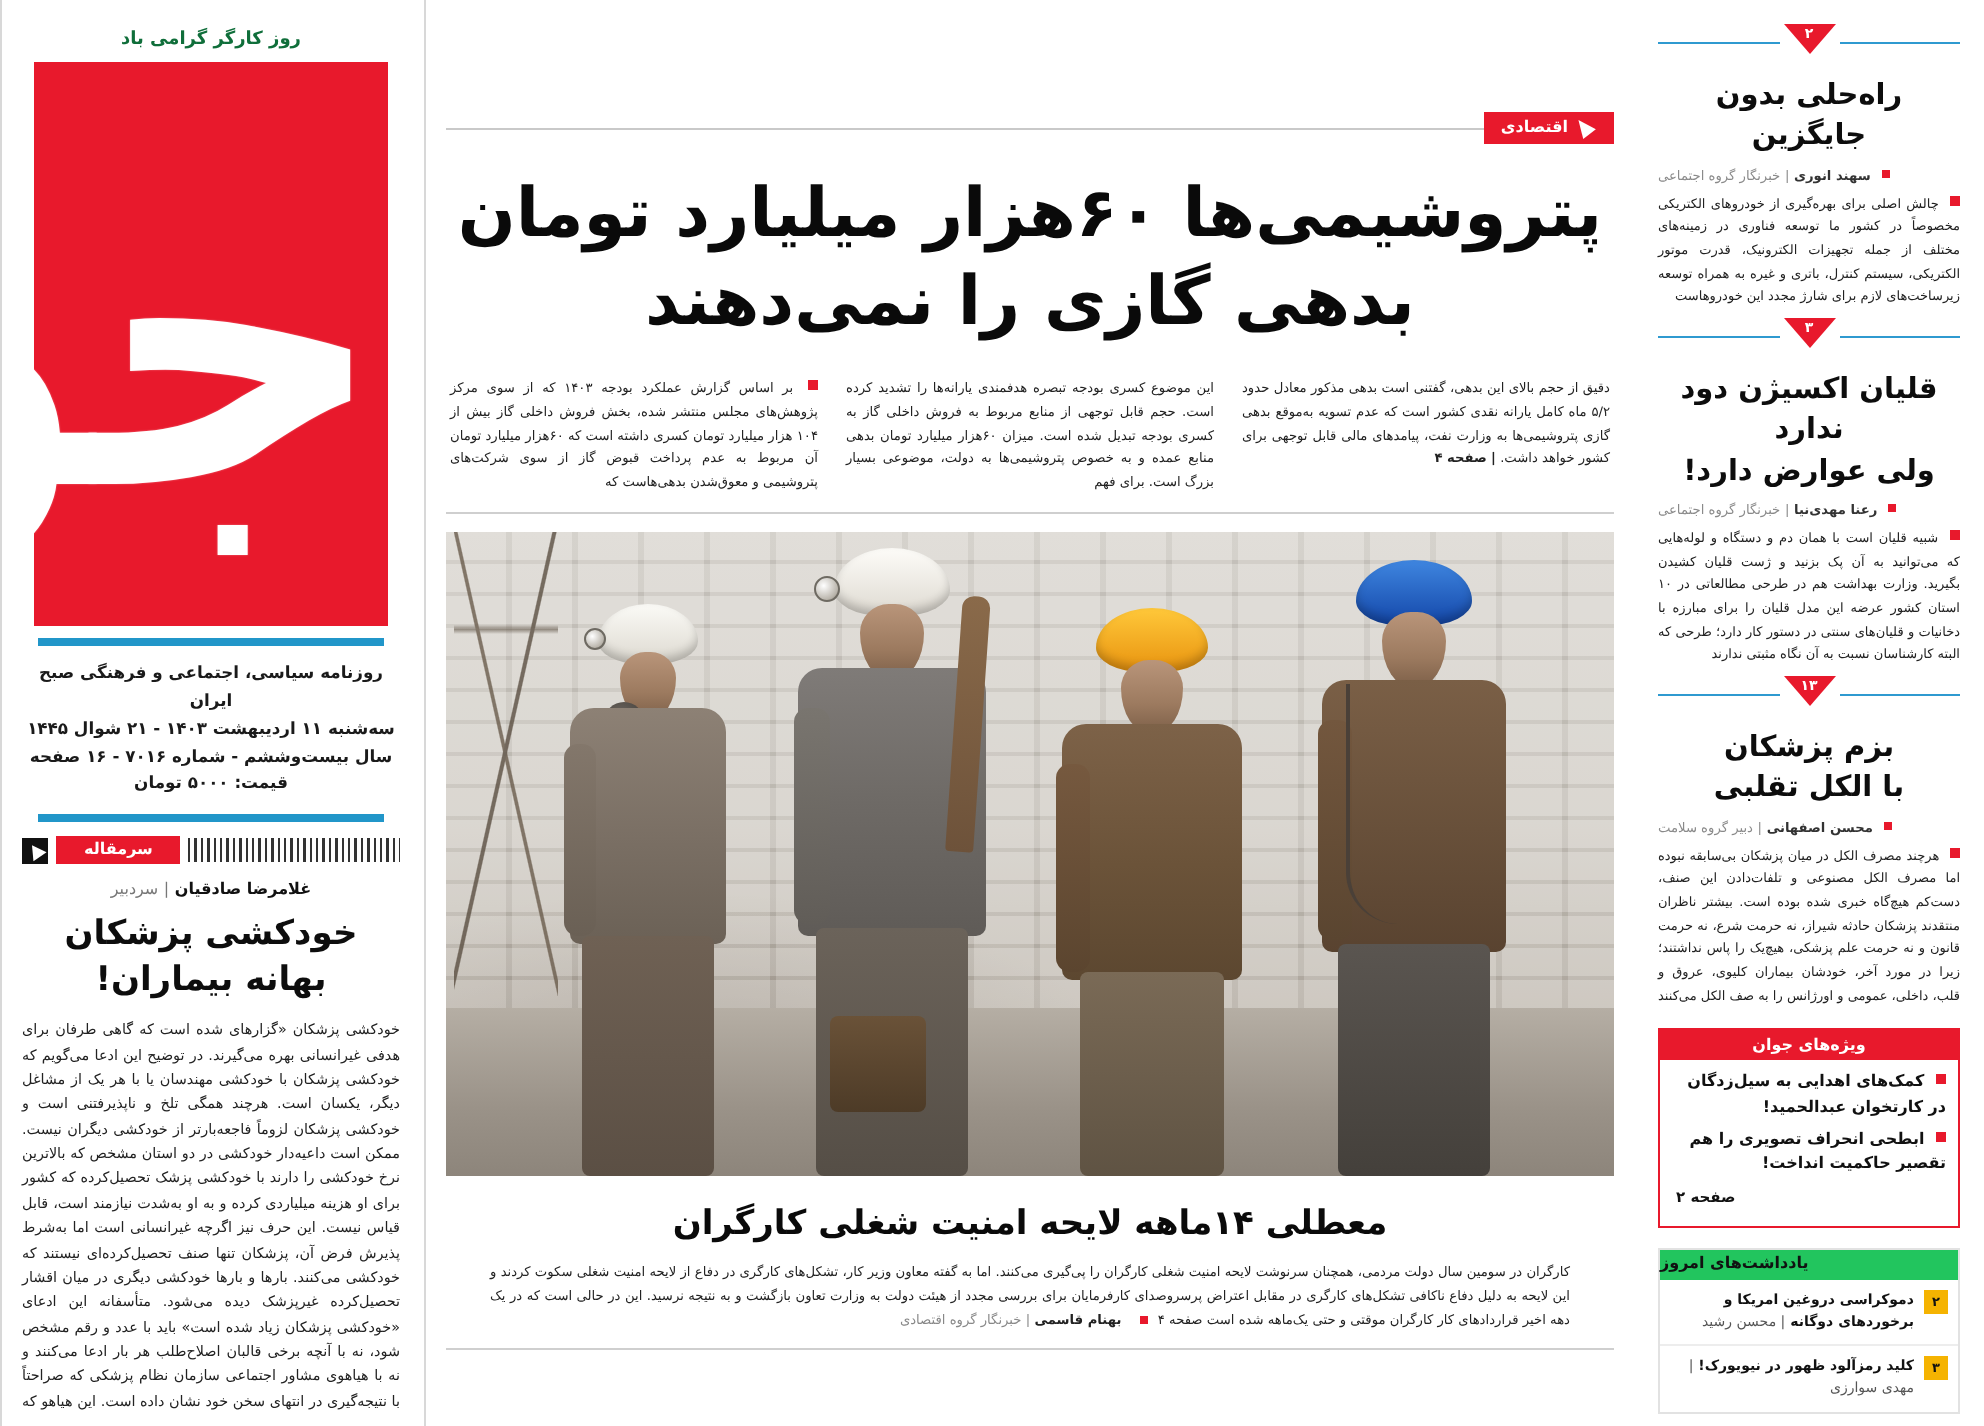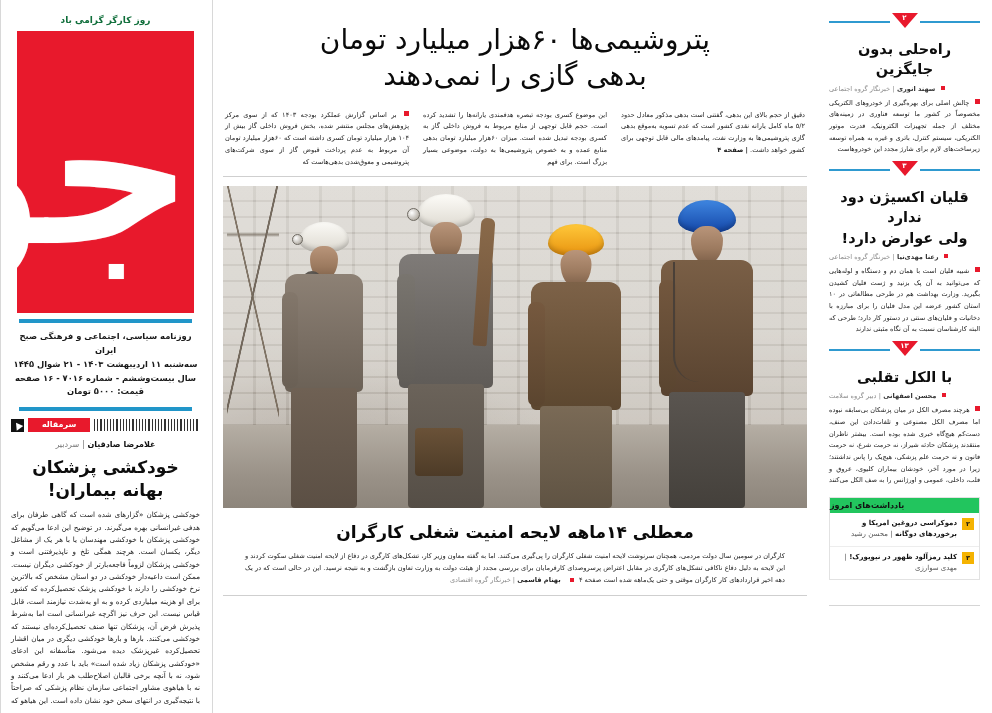--- a/index.html
+++ b/index.html
@@ -173,22 +173,22 @@
     border-bottom: 9px solid #fff;
     transform: rotate(-38deg);
   }
   .kicker-line {
     flex: 1;
     height: 1px;
     background: #c9c9c9;
   }
   .main-head {
     text-align: center;
-    font-size: 28px;
-    font-weight: normal;
+    font-size: 34px;
+    font-weight: bold;
     line-height: 1.28;
     color: #0a0a0a;
     letter-spacing: -1px;
     padding: 14px 4px 12px;
   }
   .lead-cols {
     display: flex;
     flex-direction: row;
     gap: 14px;
     padding: 4px 2px 8px;
@@ -495,20 +495,27 @@
     <div class="edit-title">
       <div>خودکشی پزشکان</div>
       <div>بهانه بیماران!</div>
     </div>
 
     <div class="edit-body">خودکشی پزشکان «گزارهای شده است که گاهی طرفان برای هدفی غیرانسانی بهره می‌گیرند. در توضیح این ادعا می‌گویم که خودکشی پزشکان با خودکشی مهندسان یا با هر یک از مشاغل دیگر، یکسان است. هرچند همگی تلخ و ناپذیرفتنی است و خودکشی پزشکان لزوماً فاجعه‌بارتر از خودکشی دیگران نیست. ممکن است داعیه‌دار خودکشی در دو استان مشخص که بالاترین نرخ خودکشی را دارند با خودکشی پزشک تحصیل‌کرده که کشور برای او هزینه میلیاردی کرده و به او به‌شدت نیازمند است، قابل قیاس نیست. این حرف نیز اگرچه غیرانسانی است اما به‌شرط پذیرش فرض آن، پزشکان تنها صنف تحصیل‌کرده‌ای نیستند که خودکشی می‌کنند. بارها و بارها خودکشی دیگری در میان اقشار تحصیل‌کرده غیرپزشک دیده می‌شود. متأسفانه این ادعای «خودکشی پزشکان زیاد شده است» باید با عدد و رقم مشخص شود، نه با آنچه برخی قالبان اصلاح‌طلب هر بار ادعا می‌کنند و نه با هیاهوی مشاور اجتماعی سازمان نظام پزشکی که صراحتاً با نتیجه‌گیری در انتهای سخن خود نشان داده است. این هیاهو که هیچ مرجع رسمی آن را تأیید نکرده و آماری مقایسه‌ای از آن در دست نیست، دنبال چیز دیگری است. این شخص به</div>
   </div>
 
   <div class="center-col">
 
+    <div class="kicker-row">
+      <div class="kicker">
+        <span class="k-ico"></span>
+        <span>اقتصادی</span>
+      </div>
+      <div class="kicker-line"></div>
+    </div>
 
     <div class="main-head">
       <div>پتروشیمی‌ها ۶۰هزار میلیارد تومان</div>
       <div>بدهی گازی را نمی‌دهند</div>
     </div>
 
     <div class="lead-cols">
       <div class="lead-col">
         <span>دقیق از حجم بالای این بدهی، گفتنی است بدهی مذکور معادل حدود ۵/۲ ماه کامل یارانه نقدی کشور است که عدم تسویه به‌موقع بدهی گازی پتروشیمی‌ها به وزارت نفت، پیامدهای مالی قابل توجهی برای کشور خواهد داشت.</span>
         <span class="pg">|</span>
@@ -630,33 +637,48 @@
     </div>
 
     <div class="divider">
       <div class="line"></div>
       <div class="tri">
         <span>۱۳</span>
       </div>
       <div class="line"></div>
     </div>
     <div class="side-title">
+      <div>بزم پزشکان</div>
       <div>با الکل تقلبی</div>
     </div>
     <div class="side-byline">
       <span class="dot"></span>
       <span>محسن اصفهانی</span>
       <span class="grey">|</span>
       <span class="grey">دبیر گروه سلامت</span>
     </div>
     <div class="side-body">
       <span class="sq"></span>
       <span>هرچند مصرف الکل در میان پزشکان بی‌سابقه نبوده اما مصرف الکل مصنوعی و تلفات‌دادن این صنف، دست‌کم هیچ‌گاه خبری شده بوده است. بیشتر ناظران منتقدند پزشکان حادثه شیراز، نه حرمت شرع، نه حرمت قانون و نه حرمت علم پزشکی، هیچ‌یک را پاس نداشتند؛ زیرا در مورد آخر، خودشان بیماران کلیوی، عروق و قلب، داخلی، عمومی و اورژانس را به صف الکل می‌کنند</span>
     </div>
 
+    <div class="special-box">
+      <div class="special-head">ویژه‌های جوان</div>
+      <ul class="special-list">
+        <li>
+          <span class="sq"></span>
+          <span>کمک‌های اهدایی به سیل‌زدگان در کارتخوان عبدالحمید!</span>
+        </li>
+        <li>
+          <span class="sq"></span>
+          <span>ابطحی انحراف تصویری را هم تقصیر حاکمیت انداخت!</span>
+        </li>
+        <li class="special-page">صفحه ۲</li>
+      </ul>
+    </div>
 
     <div class="notes-box">
       <div class="notes-head">یادداشت‌های امروز</div>
 
       <div class="note-item">
         <div class="note-num">۲</div>
         <div class="note-text">
           <span>دموکراسی دروغین امریکا و برخوردهای دوگانه</span>
           <span class="by">| </span><span class="by">محسن رشید</span>
         </div>

